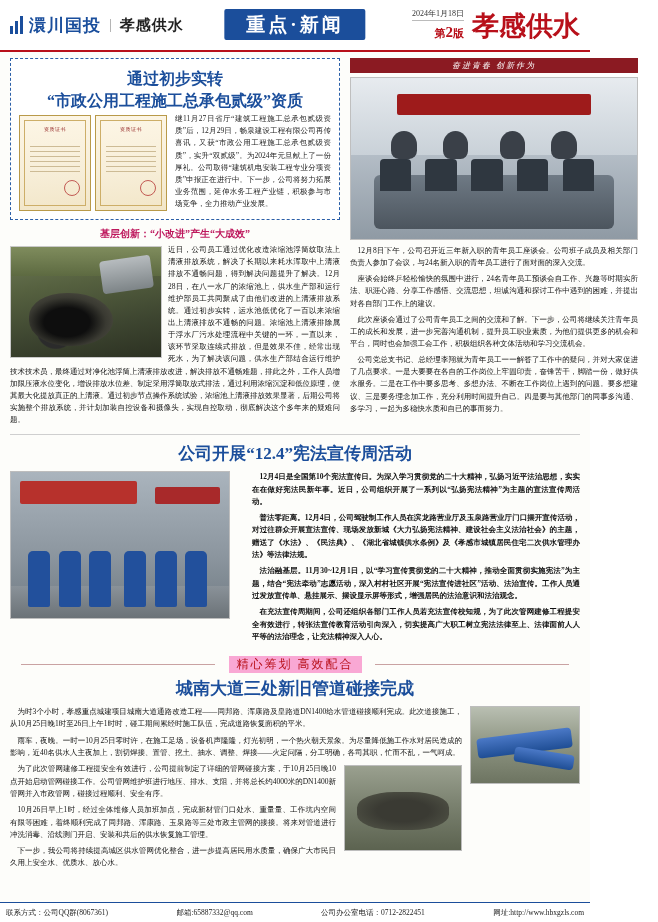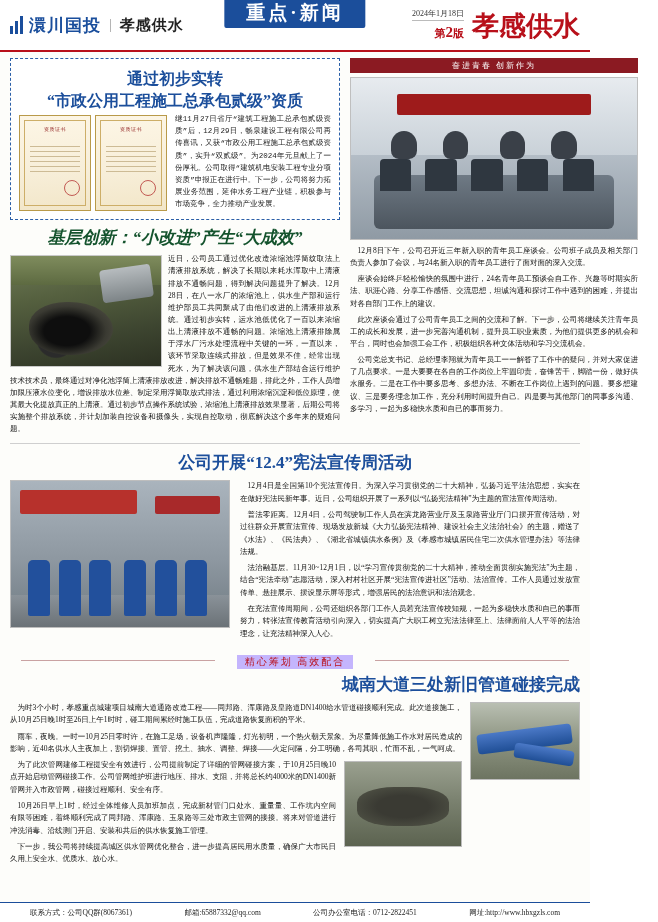--- a/index.html
+++ b/index.html
@@ -37,21 +37,21 @@
   .mh-logo-bars i:nth-child(3){height:18px}
   .mh-name1 {
     font-size: 17px; font-weight: bold; color: #1a4e9c;
     letter-spacing: 1px;
   }
   .mh-sep { color: #999; font-size: 14px; margin: 0 2px; }
   .mh-name2 { font-size: 15px; font-weight: bold; color: #222; letter-spacing: 1px; }
 
   .mh-center {
     position: absolute; left: 50%; transform: translateX(-50%);
-    top: 0;
+    top: 12px;
   }
   .mh-badge {
     background: #1b4e9b;
     color: #fff;
     font-size: 19px;
     font-weight: bold;
     letter-spacing: 3px;
     padding: 5px 22px;
     border-radius: 2px;
   }
@@ -84,21 +84,21 @@
   .art1 h1 {
     margin: 2px 0 2px 0;
     font-size: 16px;
     text-align: center;
     color: #1b4e9b;
     font-weight: bold;
     letter-spacing: 0px;
     line-height: 1.35;
   }
   .art1 h1 .l2 { display: block; }
-  .art1-body { font-size: 7.5px; line-height: 1.62; text-align: justify; color: #1c1c1c; font-family: Liberation Mono, monospace; }
+  .art1-body { font-size: 7.5px; line-height: 1.62; text-align: justify; color: #1c1c1c; }
   .cert-wrap {
     float: left;
     width: 150px;
     margin: 2px 6px 2px 0;
   }
   .cert-pair { display: flex; gap: 4px; }
   .cert {
     width: 72px; height: 96px;
     border: 1px solid #b99a4a;
     background: linear-gradient(175deg,#fdf6e6 0%, #f7eed8 60%, #f2e6c8 100%);
@@ -124,26 +124,25 @@
     position: absolute; left: 10px; right: 10px; top: 30px;
   }
   .cert .cert-lines i {
     display: block; height: 1px; background: #cdbb95; margin-bottom: 4px;
   }
 
   
   .art2 { width: 330px; margin-top: 7px; }
   .art2 h2 {
     margin: 0 0 4px 0;
-    font-size: 17px;
-    text-align: center;
-    color: #14532d;
+    font-size: 10px;
+    text-align: center;
+    color: #be185d;
     font-weight: bold;
     line-height: 1.3;
-    font-style: italic;
   }
   .photo {
     background: #d9d9d9;
     position: relative;
     overflow: hidden;
     border: 1px solid #c9c9c9;
   }
   .ph-pipe {
     float: left;
     width: 152px; height: 112px;
@@ -174,20 +173,21 @@
   
   .rcol { width: 288px; }
   .tagbar {
     background: #8b1a22;
     color: #fff;
     font-size: 8px;
     letter-spacing: 2px;
     text-align: center;
     padding: 2px 0;
     margin-bottom: 4px;
+    font-style: italic;
   }
   .rcol h2 {
     margin: 2px 0 5px 0;
     font-size: 16px;
     text-align: center;
     color: #1b4e9b;
     font-weight: bold;
   }
   .ph-meeting {
     width: 288px; height: 163px;
@@ -224,21 +224,21 @@
 
   
   .art3 { margin-top: 8px; border-top: 1px solid #cfcfcf; padding-top: 7px; }
   .art3 h2 {
     margin: 0 0 6px 0;
     text-align: center;
     font-size: 17px;
     color: #1b4e9b;
     font-weight: bold;
   }
-  .art3-row { display: flex; gap: 10px; }
+  .art3-row { display: flex; gap: 22px; font-weight: bold; }
   .ph-law {
     width: 220px; height: 148px;
     position: relative; overflow: hidden; border: 1px solid #bdbdbd;
     background: linear-gradient(180deg,#aab4bd 0%, #8d97a0 55%, #6f7a82 100%);
   }
   .ph-law .tent {
     position: absolute; left: 4%; top: 6%; width: 54%; height: 16%;
     background: #b7312c; border-radius: 2px;
   }
   .ph-law .tent2 {
@@ -261,26 +261,26 @@
   .art4 { margin-top: 7px; }
   .redtag-wrap { text-align: center; position: relative; }
   .redtag-wrap::before, .redtag-wrap::after {
     content: "";
     position: absolute; top: 50%; width: 34%; height: 1px; background: #c9a2a2;
   }
   .redtag-wrap::before { left: 2%; }
   .redtag-wrap::after { right: 2%; }
   .redtag {
     display: inline-block;
-    color: #b8101a; font-size: 10px; letter-spacing: 2px;
-    background: #c4b5fd; padding: 0 8px; position: relative; z-index: 2;
+    color: #b8101a; font-size: 12px; letter-spacing: 2px;
+    background: #f9a8d4; padding: 0 8px; position: relative; z-index: 2;
   }
   .art4 h2 {
     margin: 4px 0 6px 0;
-    text-align: right;
+    text-align: center;
     font-size: 17px;
     color: #1b4e9b;
     font-weight: bold;
   }
   .art4-body { font-size: 7.5px; line-height: 1.64; text-align: justify; }
   .art4-body p { margin: 0 0 4px 0; text-indent: 1em; }
   .ph-pipe2 {
     float: right;
     width: 110px; height: 78px;
     margin: 0 0 4px 8px;
@@ -309,21 +309,21 @@
     background: radial-gradient(ellipse at 50% 50%, #3a3a33 0 40%, #55584a 100%);
     border-radius: 40%;
   }
 
   
   .footer {
     position: absolute; left: 0; right: 0; bottom: 0;
     height: 20px;
     border-top: 1px solid #1b4e9b;
     display: flex; align-items: center; justify-content: space-between;
-    padding: 0 30px;
+    padding: 0 6px;
     font-size: 7.5px;
     color: #222;
     background: #fff;
   }
   .clearfix::after { content: ""; display: block; clear: both; }
 </style>
 </head>
 <body>
 
 <div class="page">
@@ -447,21 +447,21 @@
           <div class="blue" style="left:22%"></div>
           <div class="blue" style="left:36%"></div>
           <div class="blue" style="left:52%"></div>
           <div class="blue" style="left:66%"></div>
           <div class="blue" style="left:80%"></div>
         </div>
         <div class="art3-body">
           <p>12月4日是全国第10个宪法宣传日。为深入学习贯彻党的二十大精神，弘扬习近平法治思想，实实在在做好宪法民新年事。近日，公司组织开展了一系列以“弘扬宪法精神”为主题的宣法宣传周活动。</p>
           <p>普法零距离。12月4日，公司驾驶制工作人员在滨龙路营业厅及玉泉路营业厅门口摆开宣传活动，对过往群众开展宣法宣传、现场发放新城《大力弘扬宪法精神、建设社会主义法治社会》的主题，赠送了《水法》、《民法典》、《湖北省城镇供水条例》及《孝感市城镇居民住宅二次供水管理办法》等法律法规。</p>
           <p>法治融基层。11月30~12月1日，以“学习宣传贯彻党的二十大精神，推动全面贯彻实施宪法”为主题，结合“宪法牵动”志愿活动，深入村村社区开展“宪法宣传进社区”活动、法治宣传。工作人员通过发放宣传单、悬挂展示、摆设显示屏等形式，增强居民的法治意识和法治观念。</p>
-          <p>在充法宣传周期间，公司还组织各部门工作人员若充法宣传校知规，一起为多稳快水质和自已的事而努力，转张法宣传教育活动引向深入，切实提高广大职工树立宪法法律至上、法律面前人人平等的法治理念，让充法精神深入人心。</p>
+          <p>在充法宣传周期间，公司还组织各部门工作人员若充法宣传校知规，为了此次管网建修工程提安全有效进行，转张法宣传教育活动引向深入，切实提高广大职工树立宪法法律至上、法律面前人人平等的法治理念，让充法精神深入人心。</p>
         </div>
       </div>
     </div>
 
     <div class="art4">
       <div class="redtag-wrap">
         <span class="redtag">精心筹划 高效配合</span>
       </div>
       <h2>城南大道三处新旧管道碰接完成</h2>
       <div class="art4-body clearfix">

